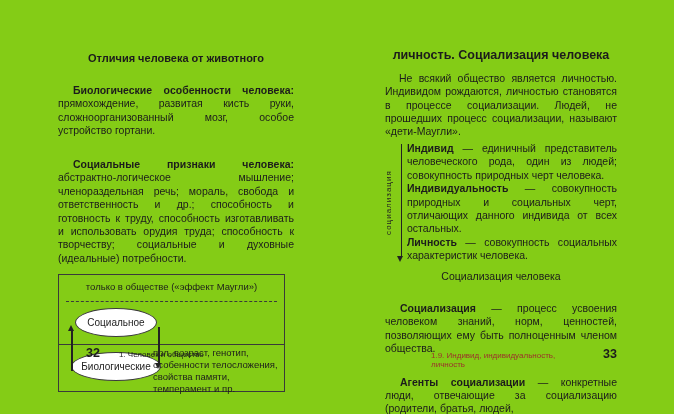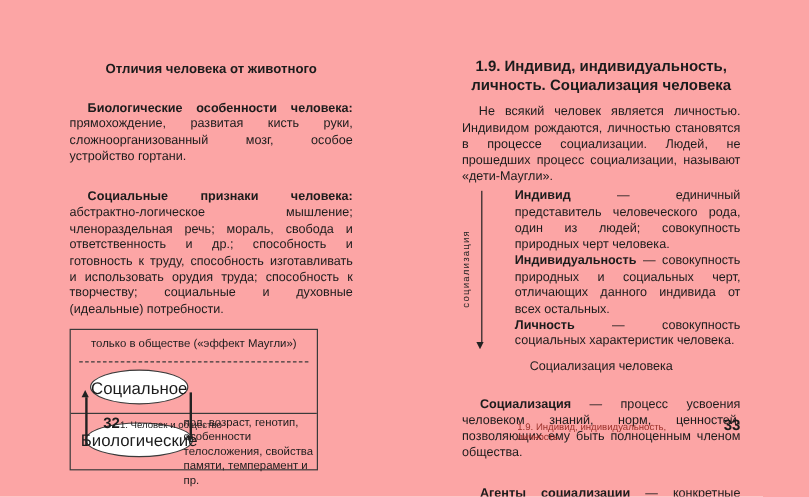--- a/index.html
+++ b/index.html
@@ -1,66 +1,66 @@
 <!DOCTYPE html>
 <html><head>
 <meta charset="utf-8">
 <style>
   html,body{margin:0;padding:0;background:#ffffff;}
-  .stage{position:relative;width:674px;height:414px;background:#fca5a5;overflow:hidden;
+  .stage{position:relative;width:674px;height:414px;background:#84cc16;overflow:hidden;
          font-family:"Liberation Sans",sans-serif;color:#1c1c1c;}
   .page{position:absolute;top:0;height:414px;}
   .page-l{left:58px;width:236px;padding-top:52px;box-sizing:content-box;}
   .page-r{left:385px;width:232px;padding-top:48px;box-sizing:content-box;}
 
   h2.lhead{font-size:11px;font-weight:bold;text-align:center;margin:0 0 10px 0;}
   h1.rtitle{font-size:12.5px;font-weight:bold;text-align:center;line-height:1.25;margin:0 0 8px 0;}
   h1.rtitle span{display:block;}
   h3.subhead{font-size:10.5px;font-weight:normal;text-align:center;margin:7px 0 5px 0;}
 
   p.body{font-size:10.5px;line-height:1.28;text-align:justify;margin:0 0 2px 0;}
   p.ind{text-indent:15px;margin-top:20px;}
 
   
-  .diagram{position:relative;width:207px;height:118px;border:1.5px solid #3a3a3a;
+  .diagram{position:relative;width:227px;height:118px;border:1.5px solid #3a3a3a;
            margin:9px 0 0 0;box-sizing:border-box;}
   .d-top{position:absolute;top:6px;left:0;width:100%;text-align:center;font-size:9.5px;}
   .d-dash{position:absolute;top:26px;left:7px;right:7px;border-top:1.5px dashed #3a3a3a;}
   .d-mid{position:absolute;top:69px;left:0;right:0;border-top:1.5px solid #3a3a3a;}
   .ellipse{position:absolute;border:1.5px solid #3a3a3a;border-radius:50%;
-           display:flex;align-items:center;justify-content:center;font-size:14px;
+           display:flex;align-items:center;justify-content:center;font-size:10px;
            box-sizing:border-box;background:#fff;}
   .el-s{left:16px;top:33px;width:82px;height:29px;}
   .el-b{left:12px;top:77px;width:90px;height:29px;}
   .d-desc{position:absolute;font-size:9.5px;line-height:1.25;text-align:left;}
   .desc-s{left:106px;top:35px;right:3px;}
   .desc-b{left:94px;top:72px;right:2px;}
   .arrow-v{position:absolute;width:1.5px;background:#222;}
   .arr-up{left:12px;top:56px;height:40px;}
   .arr-up::before{content:"";position:absolute;top:-6px;left:-3.2px;
     border:3.8px solid transparent;border-top:none;border-bottom:6.5px solid #222;}
   .arr-down{left:99px;top:52px;height:36px;}
   .arr-down::after{content:"";position:absolute;bottom:-6px;left:-3.2px;
     border:3.8px solid transparent;border-bottom:none;border-top:6.5px solid #222;}
 
   
-  .defs{display:flex;margin-top:3px;gap:22px;}
+  .defs{display:flex;margin-top:3px;}
   .gutter{position:relative;width:22px;flex:none;}
   .vword{position:absolute;left:-1px;top:0;height:100%;
          writing-mode:vertical-rl;transform:rotate(180deg);
          font-size:8px;letter-spacing:1px;text-align:center;color:#222;}
   .varrow{position:absolute;right:5px;top:2px;bottom:7px;width:1.5px;background:#222;}
   .varrow::after{content:"";position:absolute;bottom:-6px;left:-3.2px;
     border:3.8px solid transparent;border-bottom:none;border-top:6.5px solid #222;}
   .defs-text{flex:1;font-size:10.5px;line-height:1.28;text-align:justify;}
   .defs-text p{margin:0;}
 
   
   .foot{position:absolute;display:flex;align-items:baseline;}
-  .foot-l{top:346px;left:28px;gap:0;}
+  .foot-l{top:346px;left:28px;gap:19px;}
   .foot-r{top:347px;left:46px;right:0;justify-content:flex-end;gap:20px;}
   .pn{font-size:12.5px;font-weight:bold;color:#1c1c1c;}
   .running{font-size:8px;color:#1c1c1c;}
   .running-red{font-size:8px;}
 </style>
 </head>
 <body>
 
 <div class="stage">
 
@@ -90,25 +90,24 @@
     </figure>
 
     <footer class="foot foot-l">
       <span class="pn">32</span>
       <span class="running">1. Человек и общество</span>
     </footer>
   </section>
 
   <section class="page page-r">
     <h1 class="rtitle">
-      <span>1.9. Индивид, индивидуальность,</span>
       <span>личность. Социализация человека</span>
     </h1>
 
-    <p class="body" style="text-indent:14px">Не всякий человек является личностью. Индивидом рождаются, личностью становятся в процессе социализации. Людей, не прошедших процесс социализации, называют «дети-Маугли».</p>
+    <p class="body" style="text-indent:14px">Не всякий общество является личностью. Индивидом рождаются, личностью становятся в процессе социализации. Людей, не прошедших процесс социализации, называют «дети-Маугли».</p>
 
     <div class="defs">
       <div class="gutter">
         <span class="vword">социализация</span>
         <div class="varrow"></div>
       </div>
       <div class="defs-text">
         <p><b>Индивид</b><span> — единичный представитель человеческого рода, один из людей; совокупность природных черт человека.</span></p>
         <p><b>Индивидуальность</b><span> — совокупность природных и социальных черт, отличающих данного индивида от всех остальных.</span></p>
         <p><b>Личность</b><span> — совокупность социальных характеристик человека.</span></p>

